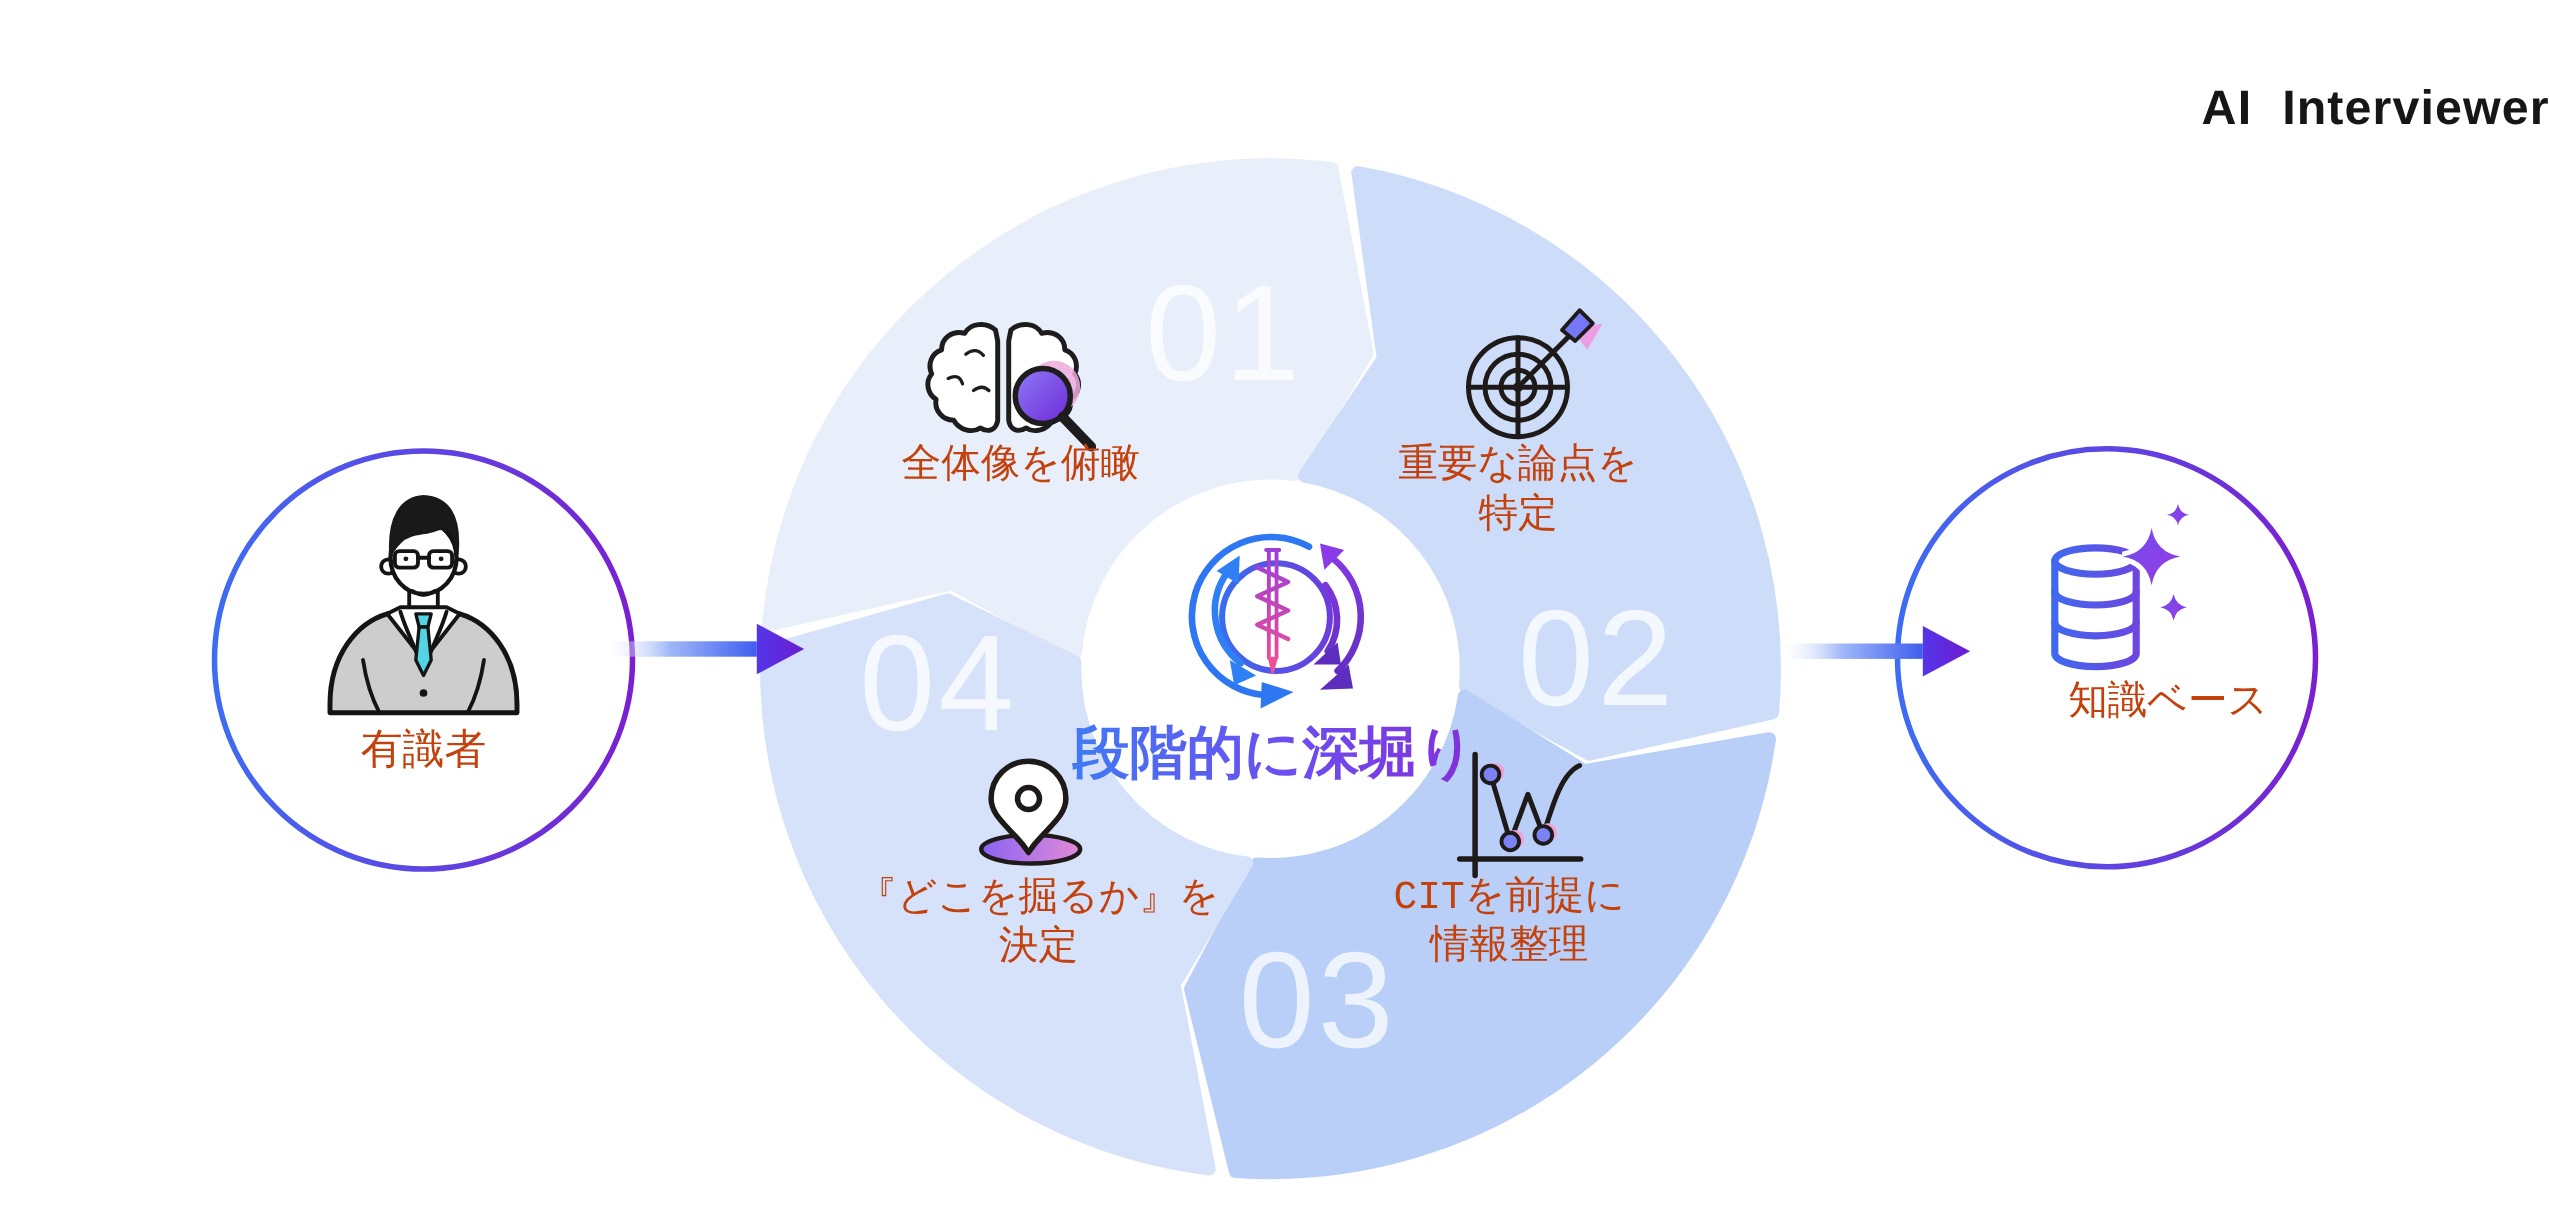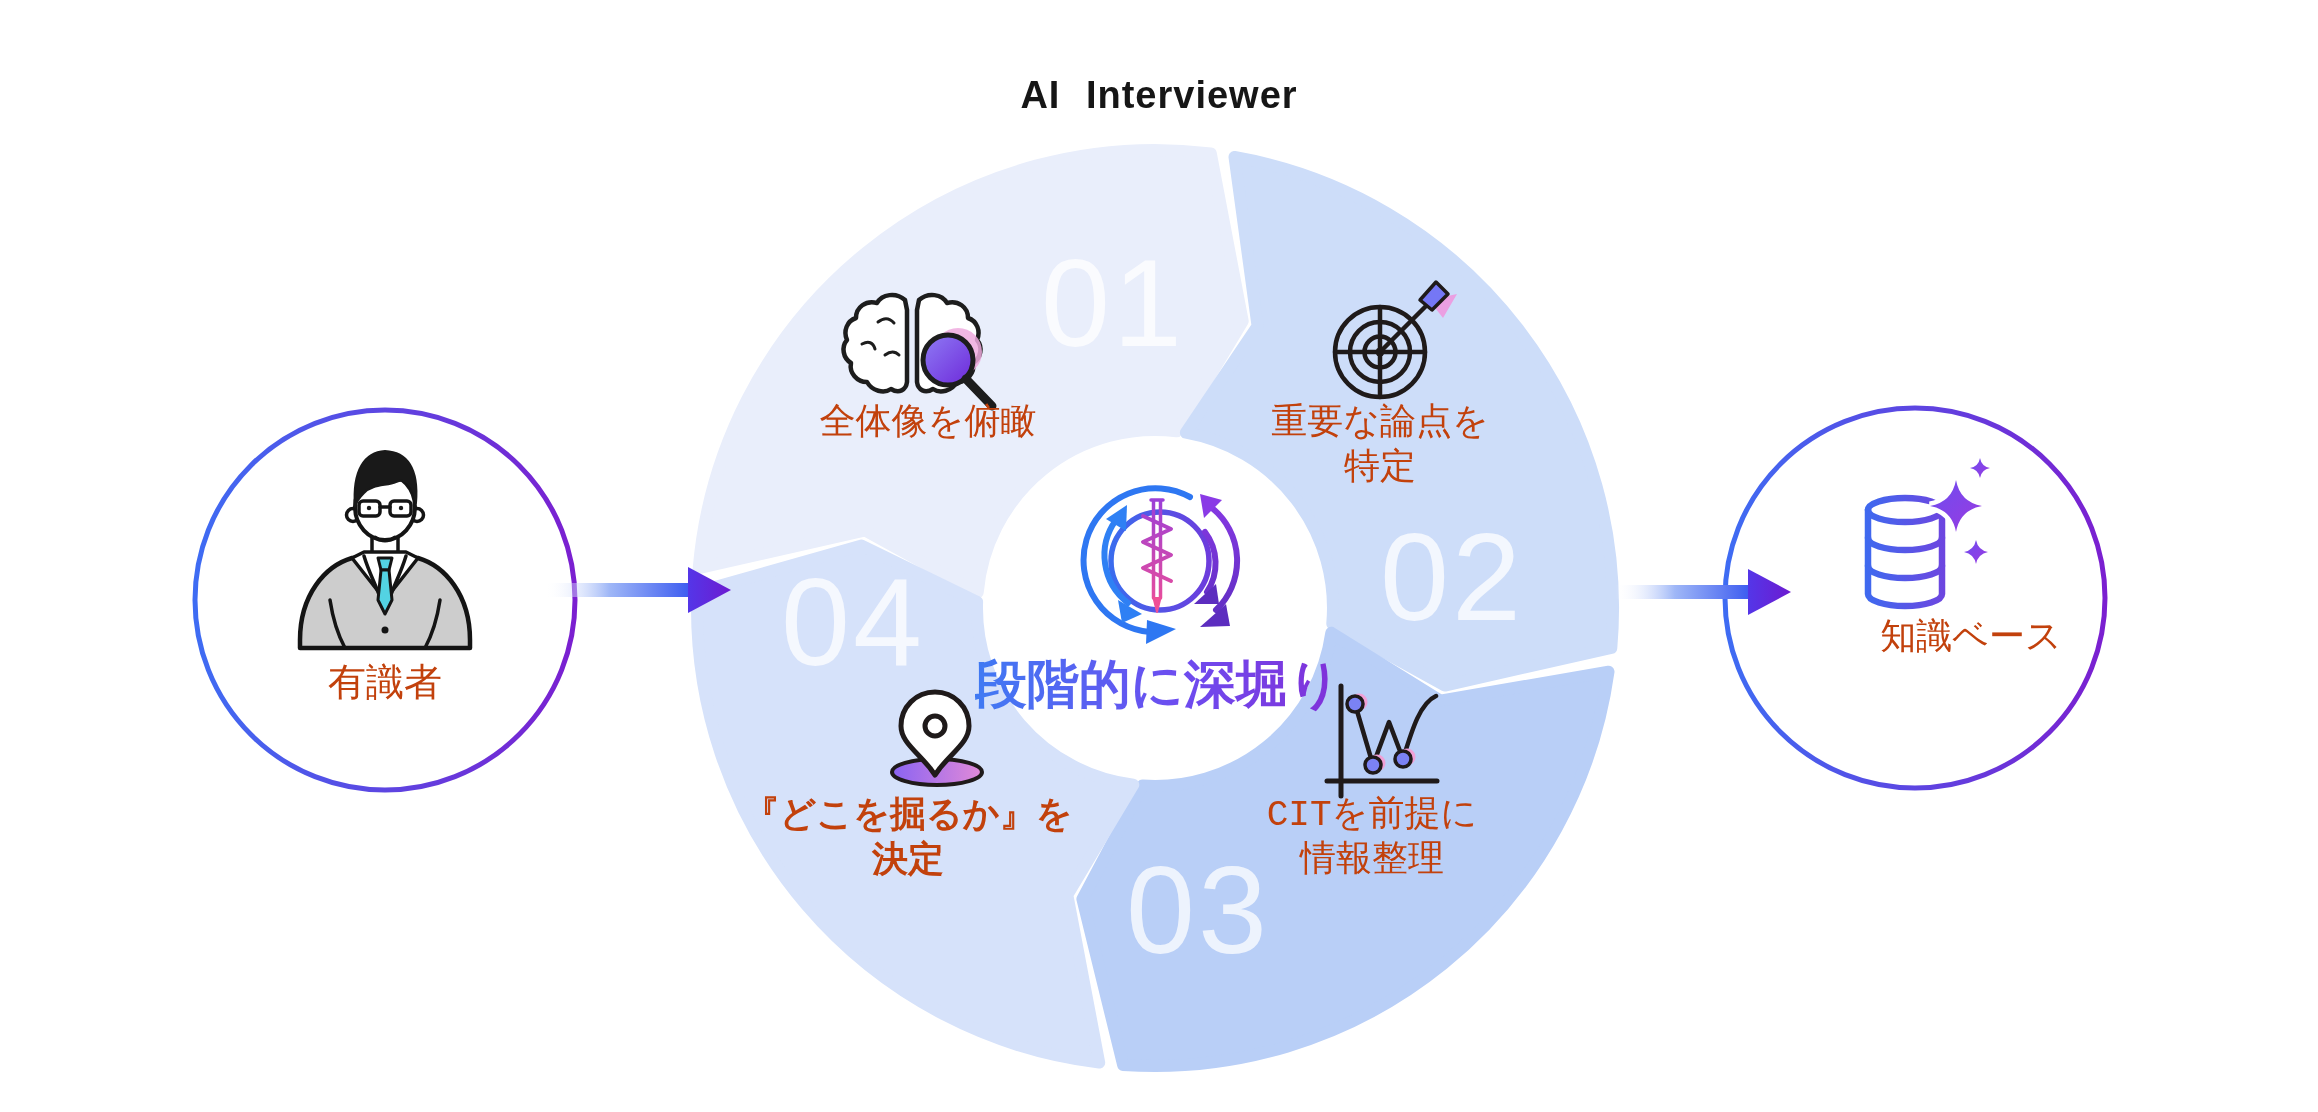--- a/index.html
+++ b/index.html
@@ -3,22 +3,22 @@
 <meta charset="utf-8">
 <style>
   html,body{margin:0;padding:0;background:#ffffff;}
   .stage{
     position:relative;width:2318px;height:1112px;background:#ffffff;overflow:hidden;
     font-family:"Liberation Sans","DejaVu Sans",sans-serif;
   }
   svg.gfx{position:absolute;left:0;top:0;z-index:1;}
   .txtlayer{position:absolute;left:0;top:0;width:100%;height:100%;z-index:2;pointer-events:none;}
   .title{
-    position:absolute;left:0;right:0;top:74px;text-align:center;
-    font-size:38px;font-weight:700;color:#161616;letter-spacing:1px;word-spacing:14px;
+    position:absolute;left:0;right:0;top:74px;text-align:right;
+    font-size:44px;font-weight:700;color:#161616;letter-spacing:1px;word-spacing:14px;
   }
   .step-num{
     position:absolute;transform:translate(-50%,-50%);
     font-size:124px;font-weight:400;color:rgba(255,255,255,0.75);letter-spacing:3px;
   }
   .jp{
     position:absolute;transform:translateX(-50%);text-align:center;
     font-size:36px;line-height:45px;color:#c2410c;font-weight:500;white-space:nowrap;
   }
   .expert-label{font-size:38px;}
@@ -185,36 +185,36 @@
       <path d="M1151,500 L1163,500 M1153.5,500 L1153.5,598 M1160.5,500 L1160.5,598" stroke="url(#drillGrad)" stroke-width="3.5"></path>
       <path d="M1143,516 L1171,529 L1143,542 L1171,555 L1143,568 L1171,581" stroke="url(#drillGrad)" stroke-width="4"></path>
       <path d="M1153.5,598 L1157,612 L1160.5,598 Z" fill="#ef4f96" stroke="#ef4f96" stroke-width="2"></path>
     </g>
   </svg>
 
   <div class="txtlayer">
     <div class="title">AI Interviewer</div>
 
     <div class="step-num" style="left:1113px;top:303px;">01</div>
-    <div class="step-num" style="left:1452px;top:577px;">02</div>
+    <div class="step-num" style="left:1452px;top:599px;">02</div>
     <div class="step-num" style="left:1198px;top:910px;">03</div>
     <div class="step-num" style="left:853px;top:622px;">04</div>
 
     <div class="jp" style="left:928px;top:398px;">
       <div>全体像を俯瞰</div>
     </div>
     <div class="jp" style="left:1380px;top:398px;">
       <div>重要な論点を</div>
       <div>特定</div>
     </div>
     <div class="jp" style="left:1372px;top:793px;font-family:Liberation Mono, monospace;">
       <div>CITを前提に</div>
       <div>情報整理</div>
     </div>
-    <div class="jp" style="left:908px;top:791px;font-weight:bold;">
+    <div class="jp" style="left:944px;top:791px;">
       <div>『どこを掘るか』を</div>
       <div>決定</div>
     </div>
 
     <div class="center-label" style="left:1158px;top:650px;">段階的に深堀り</div>
 
     <div class="jp expert-label" style="left:385px;top:660px;">有識者</div>
 
     <div class="jp kb-label" style="left:1971px;top:613px;">
       <div>知識ベース</div>

